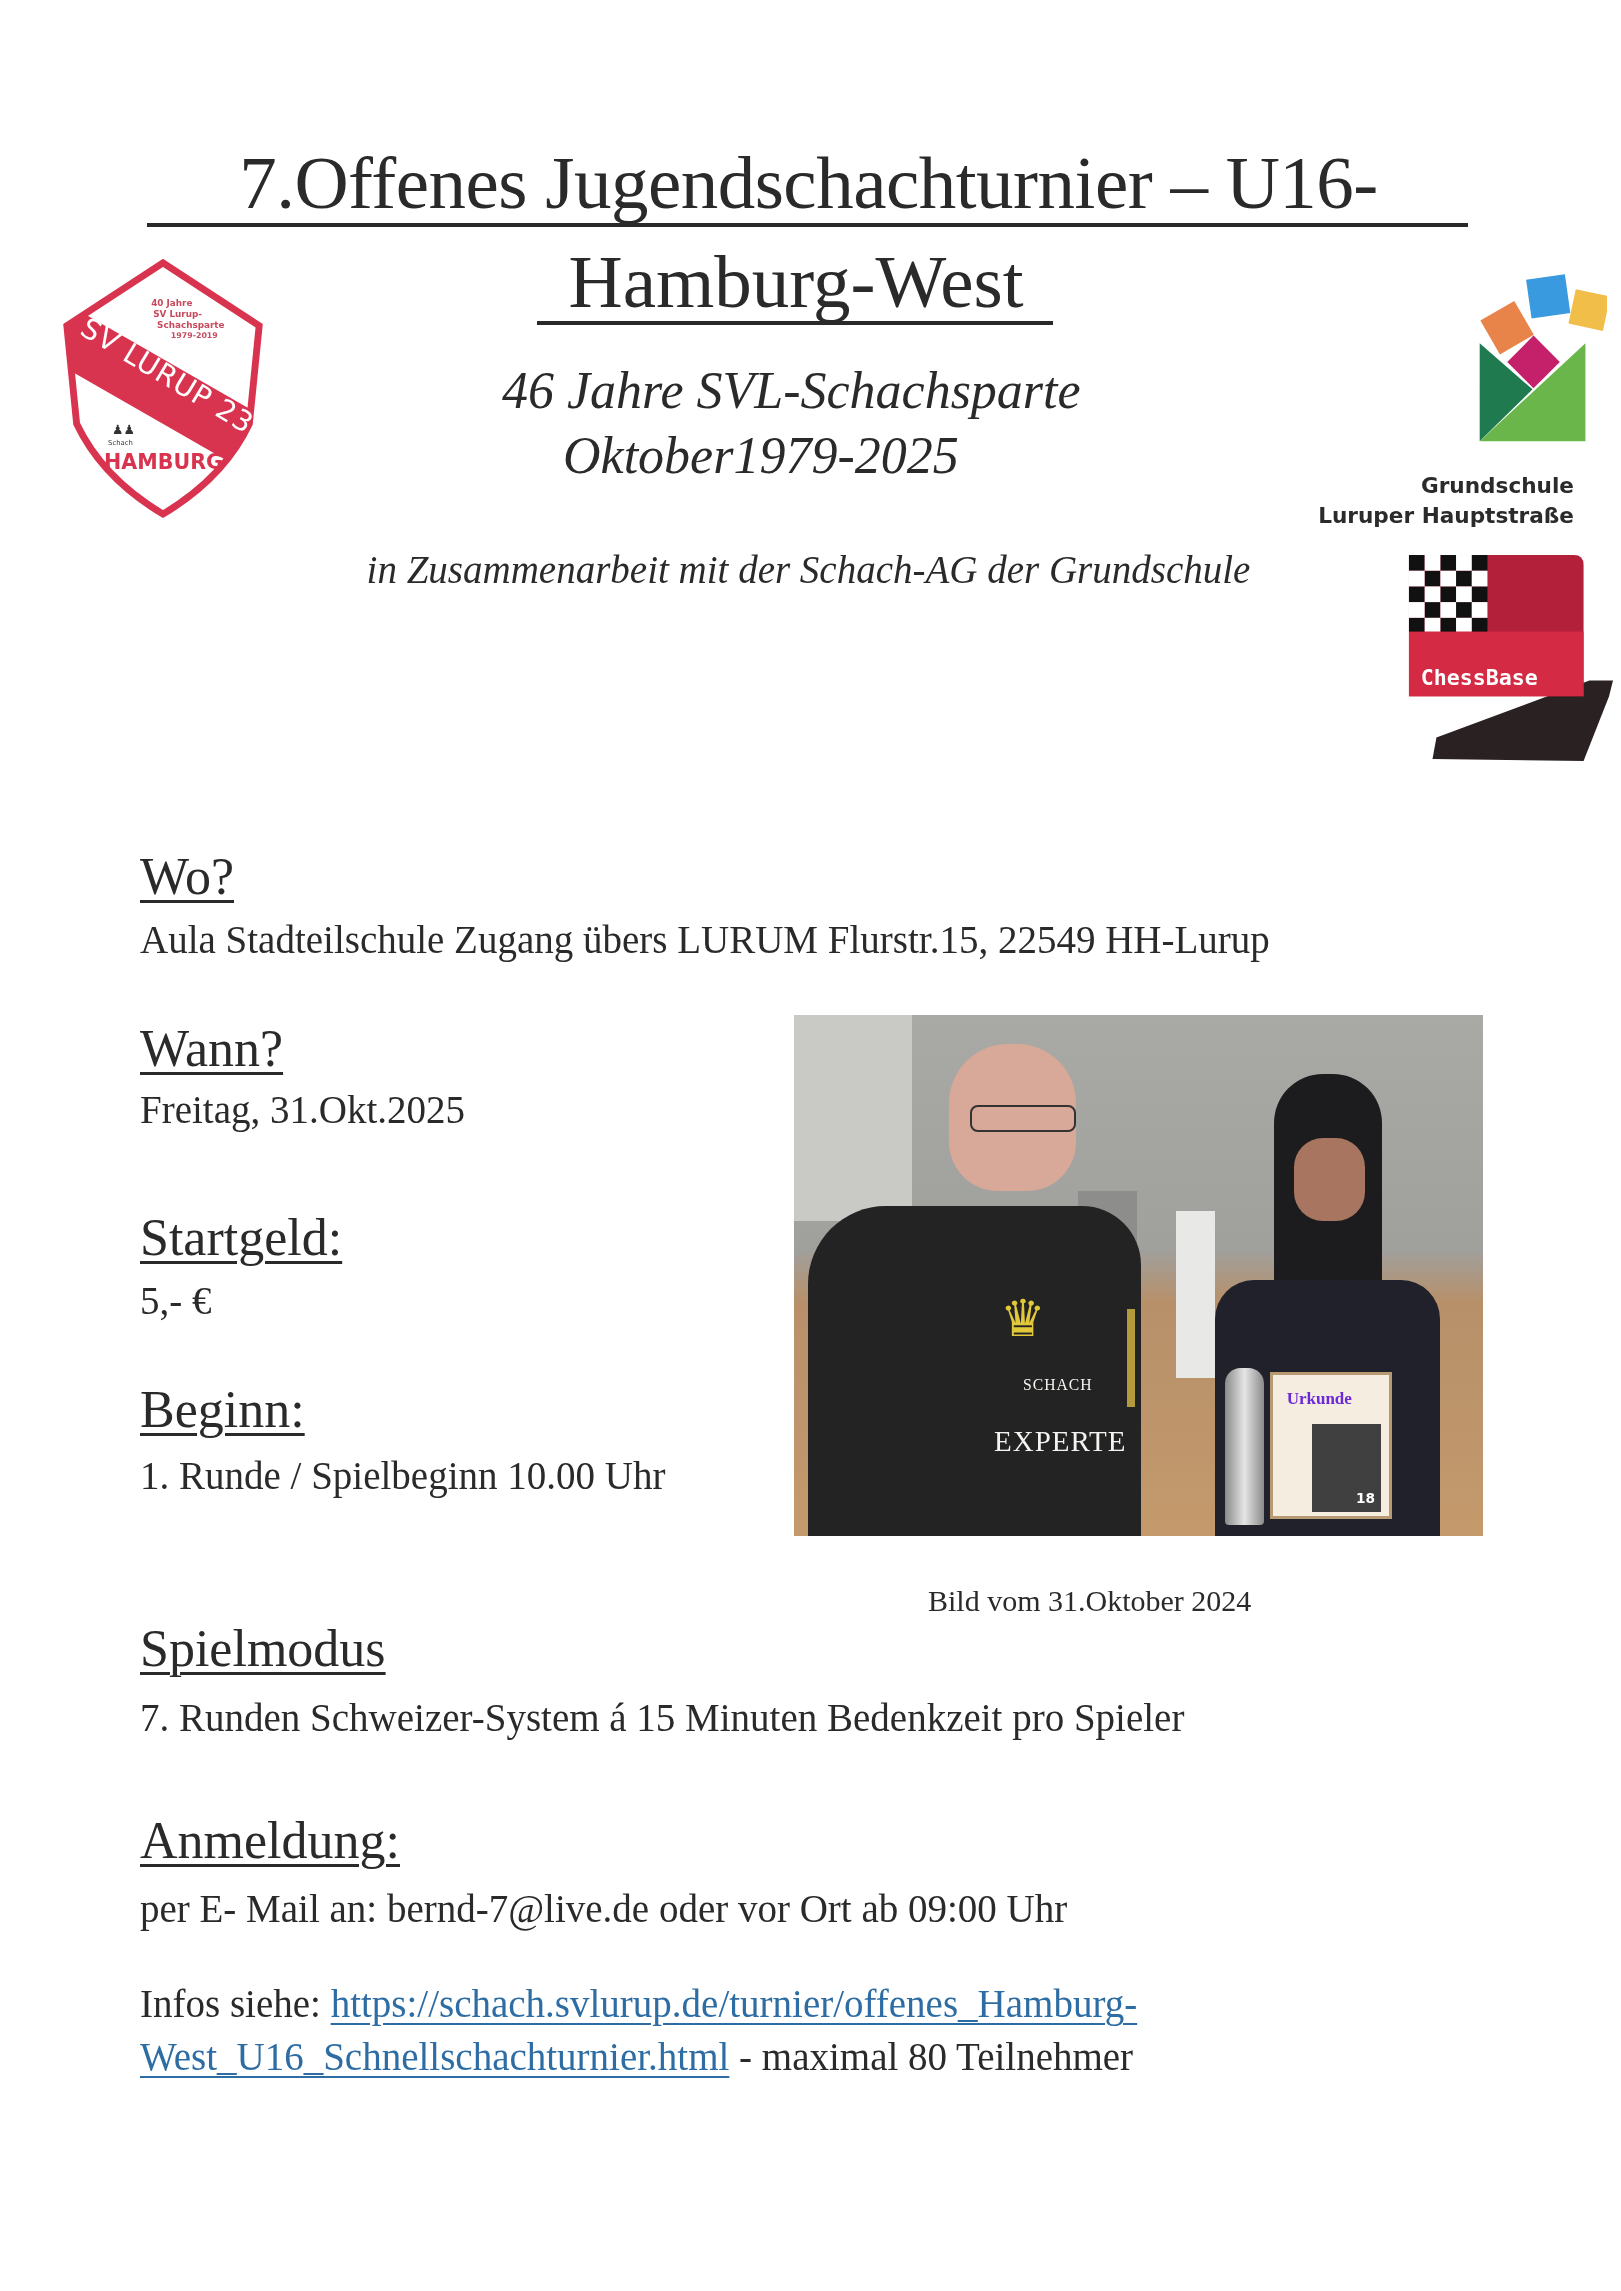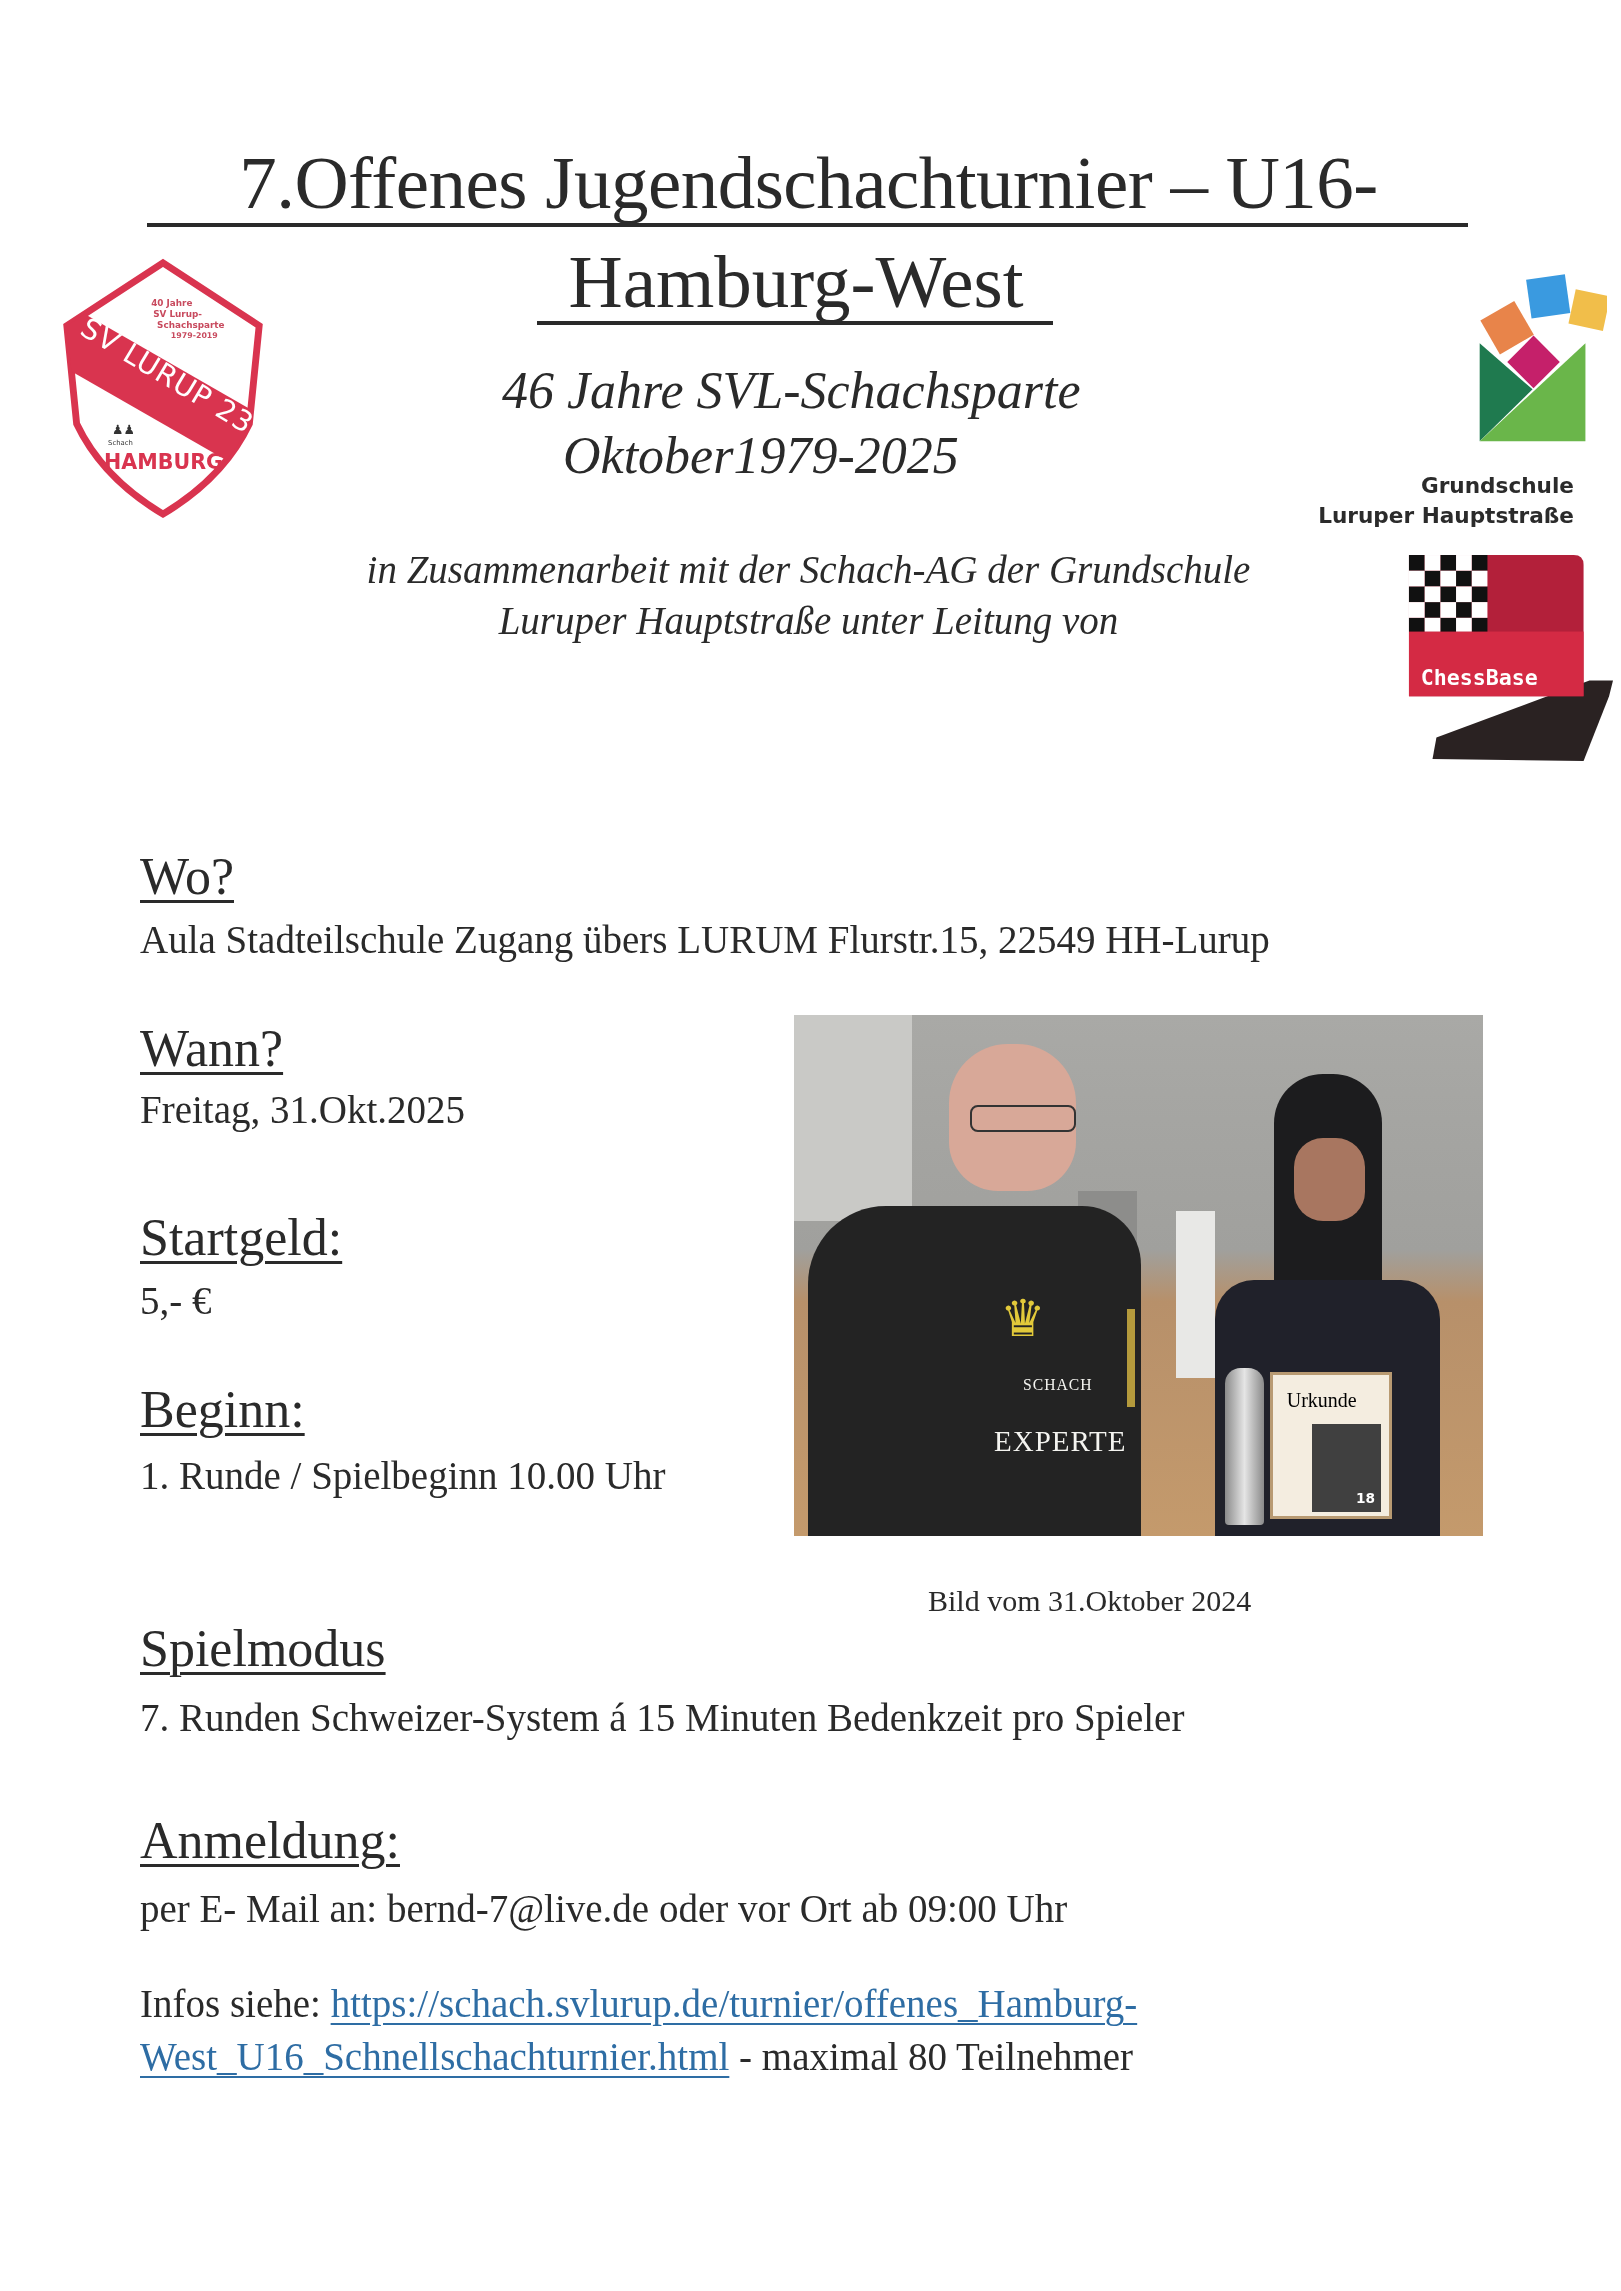--- a/index.html
+++ b/index.html
@@ -108,21 +108,20 @@
         <rect x="66" y="52" width="16" height="16"></rect>
       <rect x="18" y="68" width="16" height="14"></rect>
         <rect x="50" y="68" width="16" height="14"></rect>
     </g>
   </svg>
   <div class="abs" style="left:13.7px; top:114px; font-family:'DejaVu Sans Mono', monospace; font-size:21.6px; color:#fff; font-weight:bold;">ChessBase</div>
 </div>
 
 <div class="abs para">
   <div>in Zusammenarbeit mit der Schach-AG der Grundschule</div>
-  <div>Luruper Hauptstraße unter Leitung von</div>
 </div>
 
 <div class="abs h" style="left:140px; top:847px;">Wo?</div>
 <div class="abs b" style="left:140px; top:916px;">Aula Stadteilschule Zugang übers LURUM Flurstr.15, 22549 HH-Lurup</div>
 
 <div class="abs h" style="left:140px; top:1019px;">Wann?</div>
 <div class="abs b" style="left:140px; top:1086px;">Freitag, 31.Okt.2025</div>
 
 <div class="abs h" style="left:140px; top:1208px;">Startgeld:</div>
 <div class="abs b" style="left:140px; top:1277px;">5,- €</div>
@@ -141,21 +140,21 @@
   <div class="abs" style="left:206px; top:274px; font-size:51px; color:#e2c93a;">♛</div>
   <div class="abs" style="left:229px; top:361px; font-size:15.7px; color:#f4f4f0; letter-spacing:1px;">SCHACH</div>
   <div class="abs" style="left:200px; top:388px; font-size:29px; color:#f4f4f0; letter-spacing:1px;margin-top:22px;">EXPERTE</div>
 
   <div class="abs" style="left:480px; top:59px; width:108px; height:225px; background:#1c1c1e; border-radius:49px 49px 19.6px 19.6px;"></div>
   <div class="abs" style="left:500px; top:123px; width:71px; height:83px; background:#a87660; border-radius:29px;"></div>
   <div class="abs" style="left:421px; top:265px; width:225px; height:257px; background:#20212a; border-radius:39px 39px 0 0;"></div>
   <div class="abs" style="left:333px; top:294px; width:7.8px; height:98px; background:#b49a3c;"></div>
   <div class="abs" style="left:431px; top:353px; width:39px; height:157px; background:linear-gradient(90deg,#8a8a8a,#e5e5e5,#8a8a8a); border-radius:15.7px 15.7px 3.9px 3.9px;"></div>
   <div class="abs" style="left:476px; top:357px; width:122px; height:147px; background:#f4ede0; border:3.9px solid #b89a72; box-sizing:border-box;">
-    <div class="abs" style="left:13.7px; top:13.7px; font-size:20px; color:#000000; font-weight:normal;">Urkunde</div>
+    <div class="abs" style="left:13.7px; top:13.7px; font-size:17px; color:#6d28d9; font-weight:bold;">Urkunde</div>
     <div class="abs" style="left:39px; top:49px; width:69px; height:88px; background:#404040;">
       <div class="abs" style="right:5.9px; bottom:5.9px; font-size:13.7px; color:#fff; font-family:'DejaVu Sans', sans-serif; font-weight:bold;">18</div>
     </div>
   </div>
 </div>
 <div class="abs caption" style="left:928px; top:1583px;">Bild vom 31.Oktober 2024</div>
 
 <div class="abs h" style="left:140px; top:1619px;">Spielmodus</div>
 <div class="abs b" style="left:140px; top:1694px;">7. Runden Schweizer-System á 15 Minuten Bedenkzeit pro Spieler</div>
 

